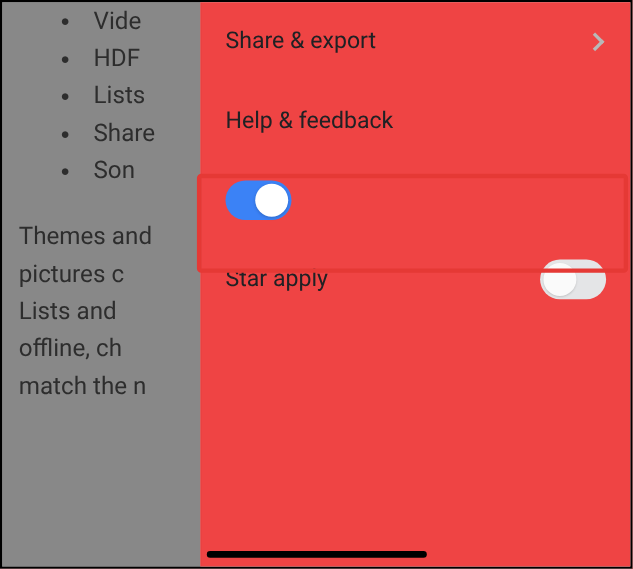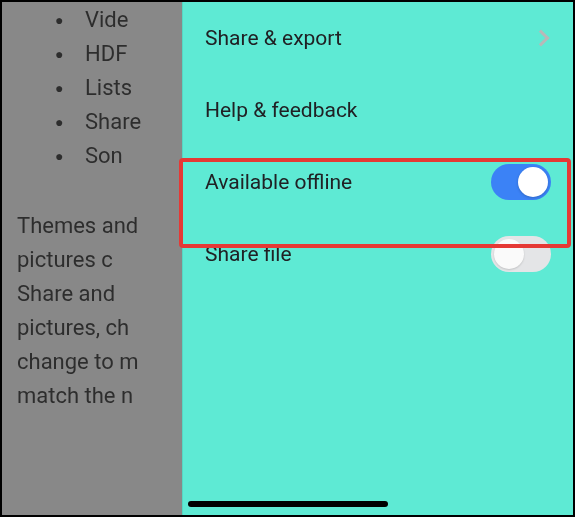--- a/index.html
+++ b/index.html
@@ -53,33 +53,33 @@
       font-size: 14px;
       line-height: 34px;
     }
     .bullet-list li {
       white-space: nowrap;
       font-size: 22px;
       line-height: 34px;
       color: #000;
     }
     .para {
-      margin-top: 36px;
+      margin-top: 26px;
       font-size: 22px;
       line-height: 34px;
       white-space: nowrap;
       color: #000;
     }
     .panel {
       position: absolute;
       top: 0;
       right: 0;
       width: calc(100% - 180px);
       height: 100%;
-      background: #5eead4;
+      background: #ef4444;
       z-index: 2;
       border-left: 1px solid rgba(0,0,0,0.08);
     }
     .menu-item {
       display: flex;
       align-items: center;
       justify-content: space-between;
       padding: 0 22px;
       height: 72px;
       font-size: 21px;
@@ -157,45 +157,43 @@
     <ul class="bullet-list">
       <li>Vide</li>
       <li>HDF</li>
       <li>Lists</li>
       <li>Share</li>
       <li>Son</li>
     </ul>
     <div class="para">
       <div>Themes and</div>
       <div>pictures c</div>
-      <div>Share and</div>
-      <div>pictures, ch</div>
-      <div>change to m</div>
+      <div>Lists and</div>
+      <div>offline, ch</div>
       <div>match the n</div>
     </div>
   </div>
 </div>
 <div class="overlay-dim"></div>
 
 <div class="panel">
   <div class="menu-item">
     <span class="label">Share &amp; export</span>
     <span class="chevron"></span>
   </div>
   <div class="menu-item">
     <span class="label">Help &amp; feedback</span>
   </div>
   <div class="menu-item">
-    <span class="label">Available offline</span>
     <span class="toggle on">
       <span class="knob"></span>
     </span>
   </div>
   <div class="menu-item">
-    <span class="label">Share file</span>
+    <span class="label">Star apply</span>
     <span class="toggle off">
       <span class="knob"></span>
     </span>
   </div>
   <div class="highlight-box"></div>
 </div>
 
 <div class="home-indicator"></div>
 
 </body></html>

